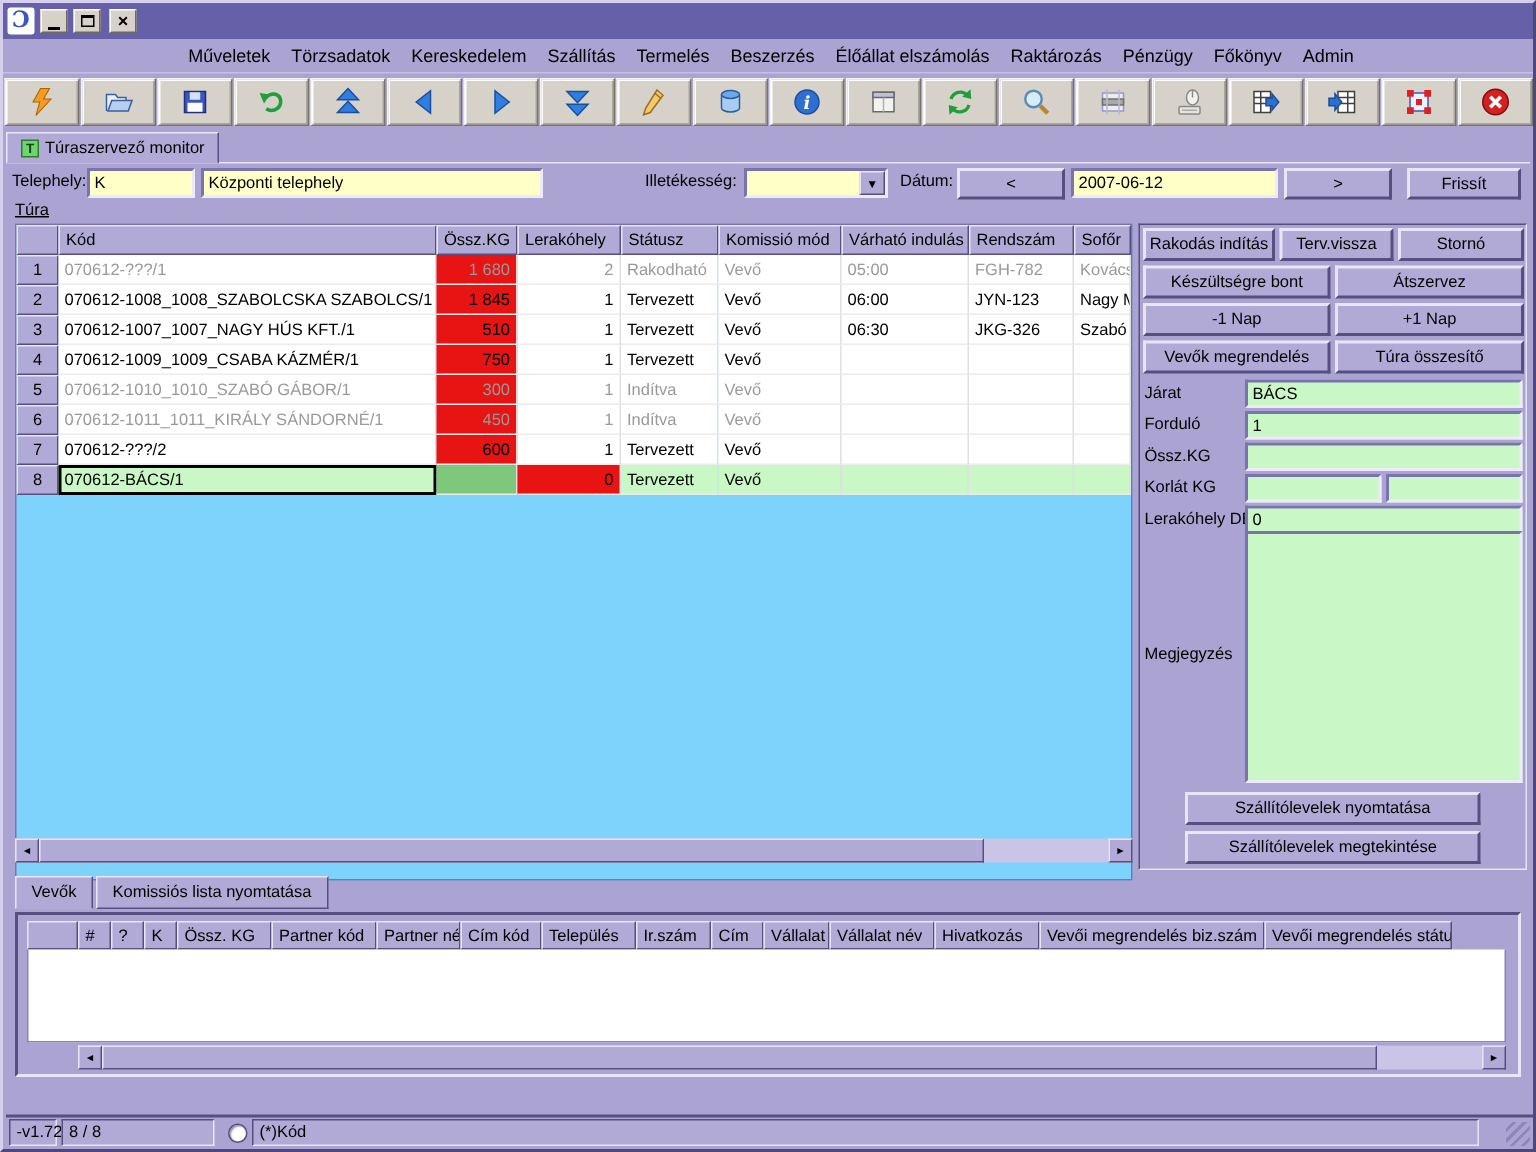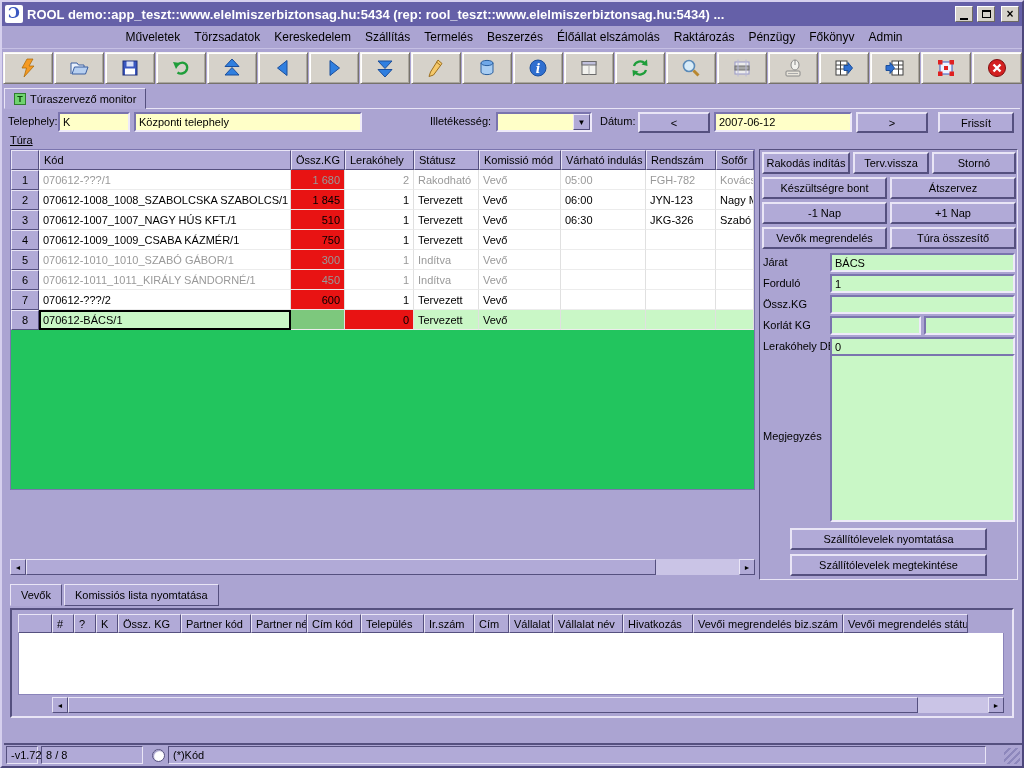--- a/index.html
+++ b/index.html
@@ -58,22 +58,22 @@
     color:#0c4a0c; font-size:9px; font-weight:bold; line-height:10px; text-align:center; }
   
   .filterrow { position:absolute; left:0; top:108px; width:1024px; height:26px; }
   .filterrow .lbl { position:absolute; top:5px; font-size:11px; }
   .abs { position:absolute; }
   .combo-arrow { width:17px; align-self:stretch; margin:-1px -3px -1px 2px;
     background:#b1aad7; border:1px solid; border-color:#e9e5f6 #55507f #55507f #e9e5f6;
     display:flex; align-items:center; justify-content:center; font-size:8px; color:#000; }
   .group-lbl { position:absolute; left:8px; top:132px; text-decoration:underline; font-size:11px; }
   
-  .grid-wrap { position:absolute; left:8px; top:147px; width:745px; height:341px;
-    background:#22c55e; border:1px solid #7a74ae; overflow:hidden; }
+  .grid-wrap { position:absolute; left:8px; top:147px; width:745px; height:438px;
+    background:#7dd3fc; border:1px solid #7a74ae; overflow:hidden; }
   .g-head { display:flex; height:20px; }
   .gh { background:#b1aad7; border:1px solid; border-color:#e9e5f6 #55507f #55507f #e9e5f6;
     font-size:11px; display:flex; align-items:center; padding:0 4px; white-space:nowrap; overflow:hidden; }
   .g-row { display:flex; height:20px; }
   .gc { border-right:1px solid #e0e0e0; border-bottom:1px solid #ececec;
     font-size:11px; display:flex; align-items:center; padding:0 4px;
     white-space:nowrap; overflow:hidden; background:#fff; }
   .gc.gnum { background:#b1aad7; border:1px solid; border-color:#e9e5f6 #55507f #55507f #e9e5f6;
     justify-content:center; padding:0; }
   .c0{width:28px;} .c1{width:252px;} .c2{width:54px;} .c3{width:69px;} .c4{width:65px;}
@@ -127,21 +127,20 @@
   .radio { width:13px; height:13px; border-radius:50%; background:#fff;
     border:1px solid #55507f; box-shadow:inset 1px 1px 1px #9a94c4; }
   .grip { position:absolute; right:2px; bottom:2px; width:16px; height:16px;
     background:repeating-linear-gradient(135deg, transparent 0 3px, #8d87bc 3px 5px); }
 </style>
 </head>
 <body>
 
 <div class="titlebar">
   <span class="app-ico">Ɔ</span>
-  <span class="title-text">ROOL demo::app_teszt::www.elelmiszerbiztonsag.hu:5434 (rep: rool_teszt::www.elelmiszerbiztonsag.hu:5434) ...</span>
   <span class="wbtn wbtn-min">
       <i></i>
     </span>
   <span class="wbtn wbtn-max">
       <i></i>
     </span>
   <span class="wbtn wbtn-close">×</span>
 </div>
 
 <div class="menubar">

